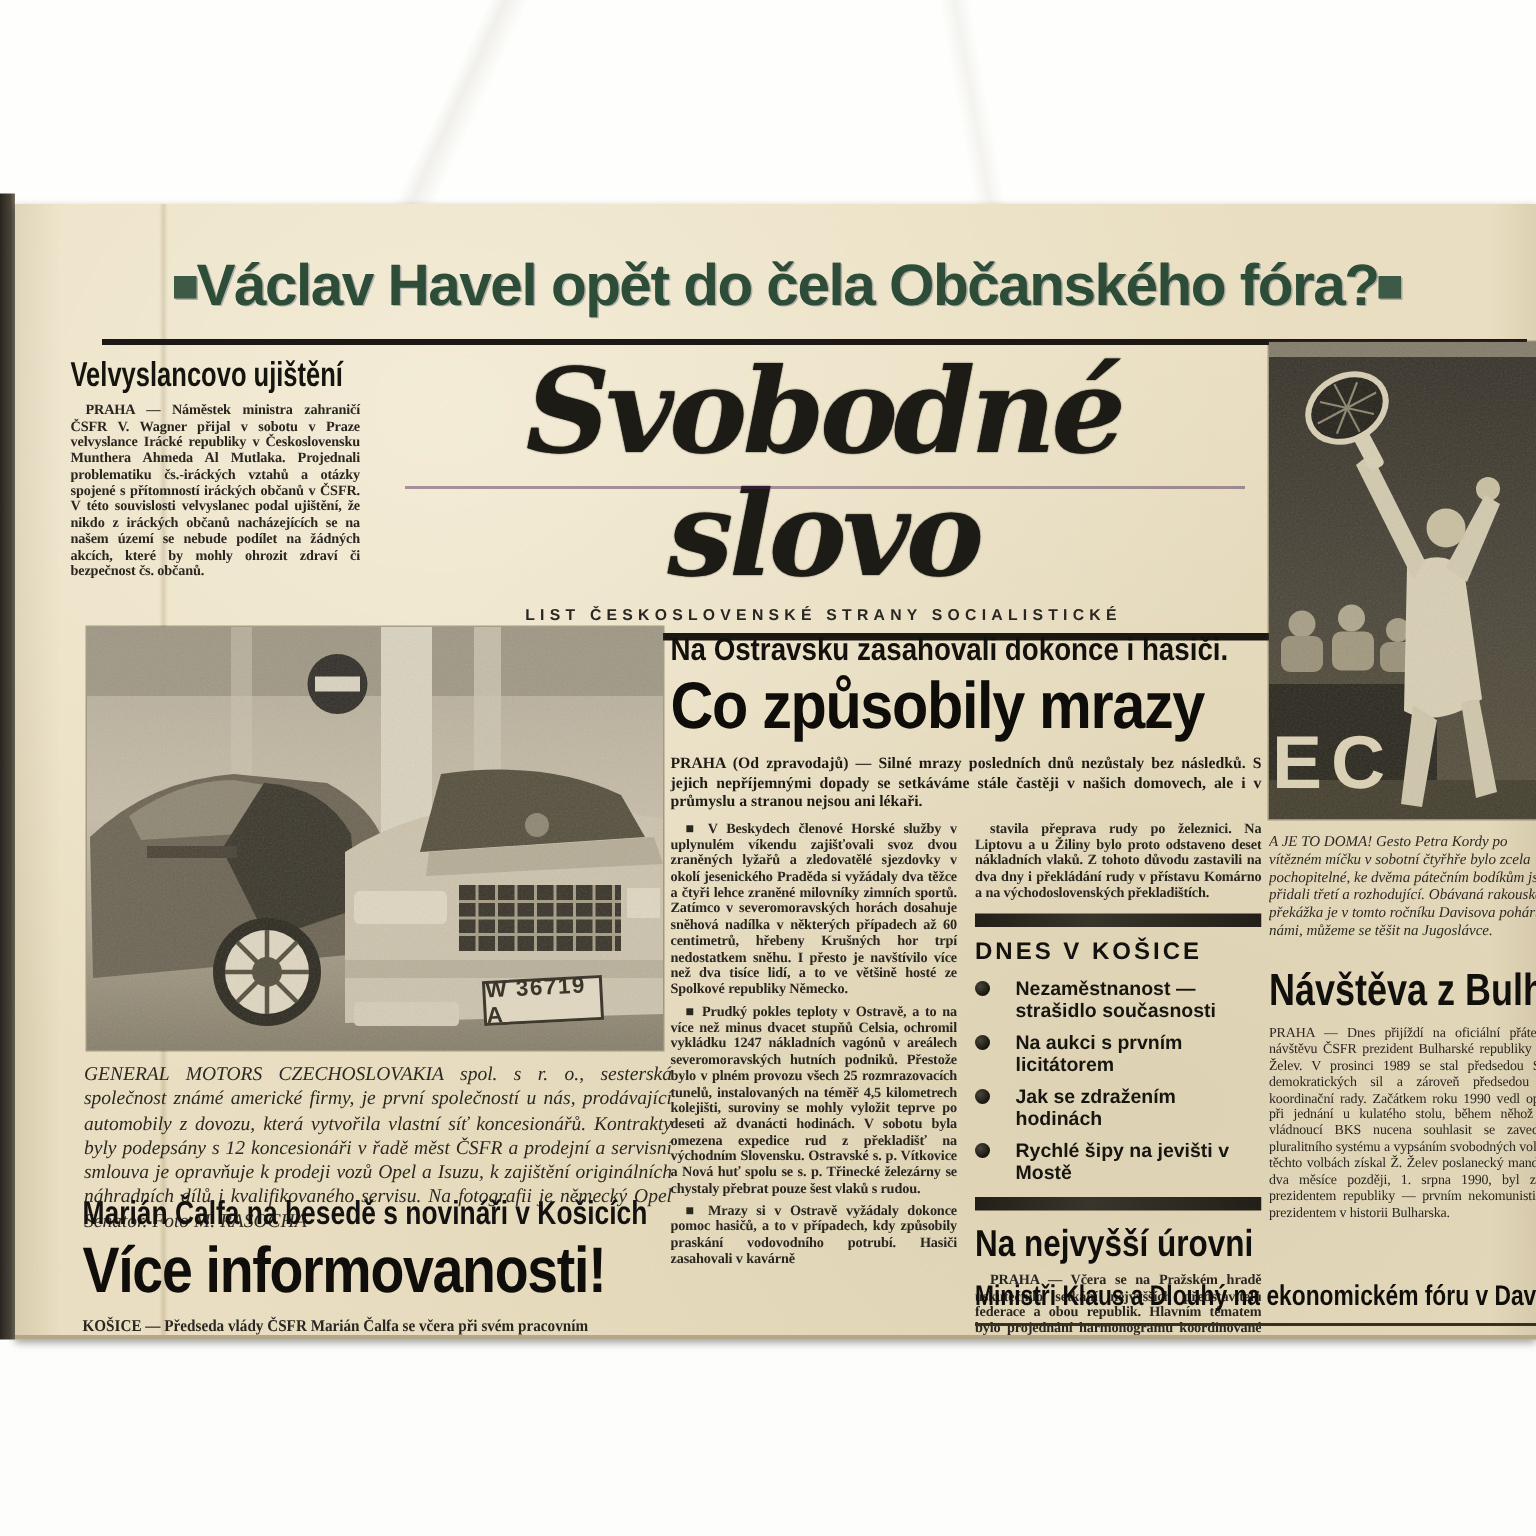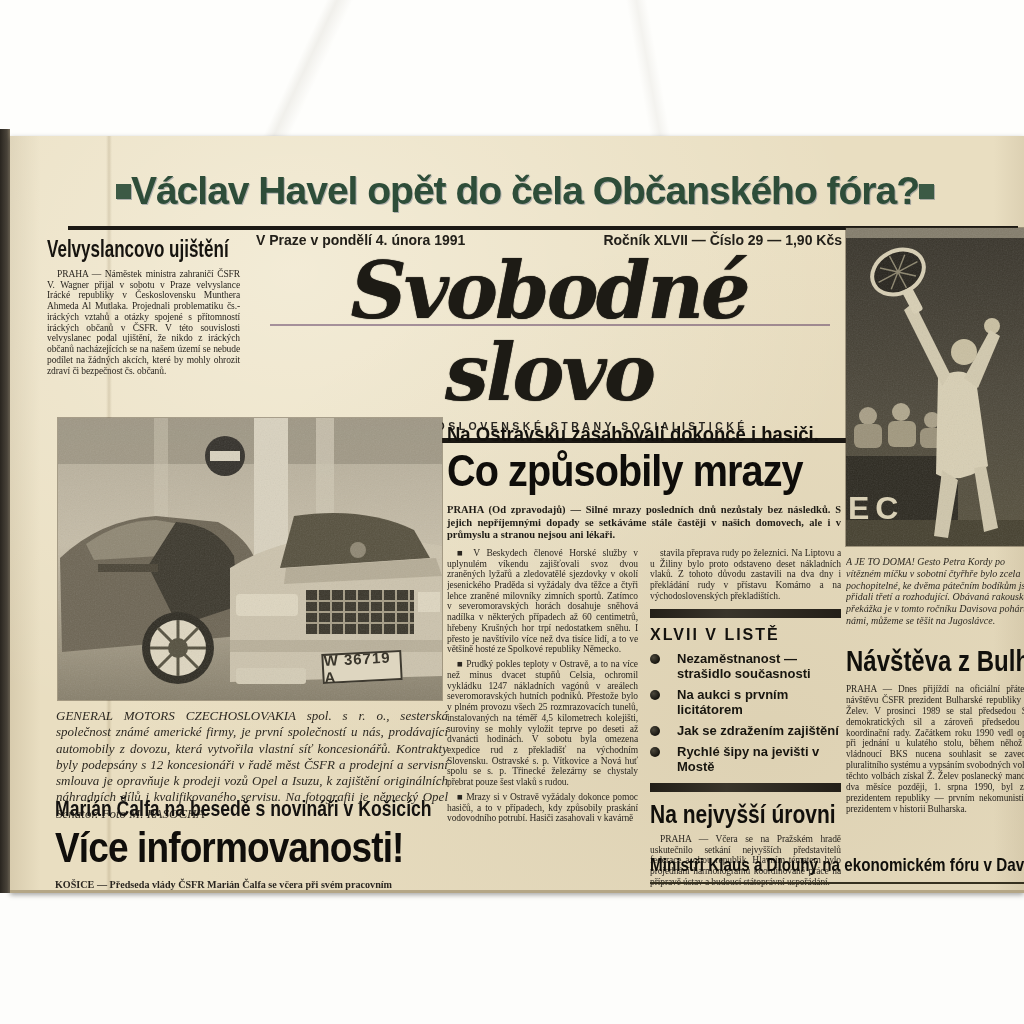--- a/index.html
+++ b/index.html
@@ -53,21 +53,21 @@
   
   .leftcol{position:absolute;left:37px;top:100px;width:193px;}
   .leftcol h2{
     margin:0 0 6px 0;font-family:"Liberation Sans", sans-serif;font-weight:bold;
     font-size:23px;white-space:nowrap;transform:scaleX(.74);transform-origin:left;color:#16140f;
   }
   .bodytext{
     font-size:9.5px;line-height:1.13;text-align:justify;color:#2a2620;
     letter-spacing:-.1px;
   }
-  .bodytext p{margin:0 0 4px 0;text-indent:10px;}
+  .bodytext p{margin:0 0 4px 0;text-indent:10px;font-weight:bold;}
 
   
   .masthead{position:absolute;left:240px;top:96px;width:598px;text-align:center;}
   .dateline{
     display:flex;justify-content:space-between;padding:0 6px;
     font-family:"Liberation Sans", sans-serif;font-weight:bold;font-size:14px;color:#23201a;
   }
   .logo{
     font-family:"DejaVu Serif", serif;font-style:italic;font-weight:bold;
     font-size:78px;letter-spacing:-3px;color:#1d1b15;margin-top:2px;line-height:1.05;
@@ -138,21 +138,21 @@
     background:radial-gradient(circle at 35% 35%, #4a463a, #16140e 70%);}
   .toplevel-head{
     font-family:"Liberation Sans", sans-serif;font-weight:bold;font-size:25px;
     white-space:nowrap;transform:scaleX(.84);transform-origin:left;color:#110f0b;margin:6px 0 5px 0;
   }
 
   
   .tennis-photo{position:absolute;left:836px;top:92px;width:178px;height:318px;overflow:hidden;box-shadow:0 0 0 1px rgba(60,50,35,.4);}
   .ec-overlay{
     position:absolute;left:838px;top:342px;width:100px;height:60px;
-    font-family:"Liberation Sans", sans-serif;font-weight:bold;font-size:32px;
+    font-family:"Liberation Sans", sans-serif;font-weight:bold;font-size:50px;
     color:#d9d0b5;letter-spacing:6px;line-height:60px;
   }
   .rc-caption{position:absolute;left:836px;top:420px;width:178px;height:88px;overflow:hidden;}
   .rc-caption .inner{width:196px;font-style:italic;font-size:10px;line-height:1.18;color:#2d2922;}
   .rc-head{
     position:absolute;left:836px;top:508px;width:178px;overflow:hidden;
     font-family:"Liberation Sans", sans-serif;font-weight:bold;font-size:30px;
     white-space:nowrap;transform-origin:left;color:#11100c;
   }
   .rc-head .inner{display:inline-block;transform:scaleX(.80);transform-origin:left;}
@@ -185,24 +185,20 @@
   <div class="rule-top"></div>
 
   <div class="leftcol">
     <h2>Velvyslancovo ujištění</h2>
     <div class="bodytext">
       <p>PRAHA — Náměstek ministra zahraničí ČSFR V. Wagner přijal v sobotu v Praze velvyslance Irácké republiky v Československu Munthera Ahmeda Al Mutlaka. Projednali problematiku čs.-iráckých vztahů a otázky spojené s přítomností iráckých občanů v ČSFR. V této souvislosti velvyslanec podal ujištění, že nikdo z iráckých občanů nacházejících se na našem území se nebude podílet na žádných akcích, které by mohly ohrozit zdraví či bezpečnost čs. občanů.</p>
     </div>
   </div>
 
   <div class="masthead">
-    <div class="dateline">
-      <span>V Praze v pondělí 4. února 1991</span>
-      <span>Ročník XLVII — Číslo 29 — 1,90 Kčs</span>
-    </div>
     <div class="logo">Svobodné slovo</div>
     <div class="logo-artifact"></div>
     <div class="mast-sub">LIST ČESKOSLOVENSKÉ STRANY SOCIALISTICKÉ</div>
     <div class="rule-mast"></div>
   </div>
 
   <div class="tennis-photo">
     <svg width="178" height="318" viewBox="0 0 178 318" xmlns="http://www.w3.org/2000/svg">
       <defs>
         <linearGradient id="tbg" x1="0" y1="0" x2="0" y2="1">
@@ -333,32 +329,32 @@
       <div class="col bodytext">
         <p>■ V Beskydech členové Horské služby v uplynulém víkendu zajišťovali svoz dvou zraněných lyžařů a zledovatělé sjezdovky v okolí jesenického Praděda si vyžádaly dva těžce a čtyři lehce zraněné milovníky zimních sportů. Zatímco v severomoravských horách dosahuje sněhová nadílka v některých případech až 60 centimetrů, hřebeny Krušných hor trpí nedostatkem sněhu. I přesto je navštívilo více než dva tisíce lidí, a to ve většině hosté ze Spolkové republiky Německo.</p>
         <p>■ Prudký pokles teploty v Ostravě, a to na více než minus dvacet stupňů Celsia, ochromil vykládku 1247 nákladních vagónů v areálech severomoravských hutních podniků. Přestože bylo v plném provozu všech 25 rozmrazovacích tunelů, instalovaných na téměř 4,5 kilometrech kolejišti, suroviny se mohly vyložit teprve po deseti až dvanácti hodinách. V sobotu byla omezena expedice rud z překladišť na východním Slovensku. Ostravské s. p. Vítkovice a Nová huť spolu se s. p. Třinecké železárny se chystaly přebrat pouze šest vlaků s rudou.</p>
         <p>■ Mrazy si v Ostravě vyžádaly dokonce pomoc hasičů, a to v případech, kdy způsobily praskání vodovodního potrubí. Hasiči zasahovali v kavárně</p>
       </div>
       <div class="col">
         <div class="bodytext">
             <p>stavila přeprava rudy po železnici. Na Liptovu a u Žiliny bylo proto odstaveno deset nákladních vlaků. Z tohoto důvodu zastavili na dva dny i překládání rudy v přístavu Komárno a na východoslovenských překladištích.</p>
           </div>
         <div class="divider-bar"></div>
-        <div class="dnes-title">XLVII V LISTĚ</div>
+        <div class="dnes-title">DNES V KOŠICE</div>
         <div class="dnes-item">
           <span class="dot"></span>
           <span>Nezaměstnanost — strašidlo současnosti</span>
         </div>
         <div class="dnes-item">
           <span class="dot"></span>
           <span>Na aukci s prvním licitátorem</span>
         </div>
         <div class="dnes-item">
           <span class="dot"></span>
-          <span>Jak se zdražením zajištění</span>
+          <span>Jak se zdražením hodinách</span>
         </div>
         <div class="dnes-item">
           <span class="dot"></span>
           <span>Rychlé šipy na jevišti v Mostě</span>
         </div>
         <div class="divider-bar"></div>
         <div class="toplevel-head">Na nejvyšší úrovni</div>
         <div class="bodytext">
             <p>PRAHA — Včera se na Pražském hradě uskutečnilo setkání nejvyšších představitelů federace a obou republik. Hlavním tématem bylo projednání harmonogramu koordinované práce na přípravě ústav a budoucí státoprávní uspořádání.</p>
           </div>

